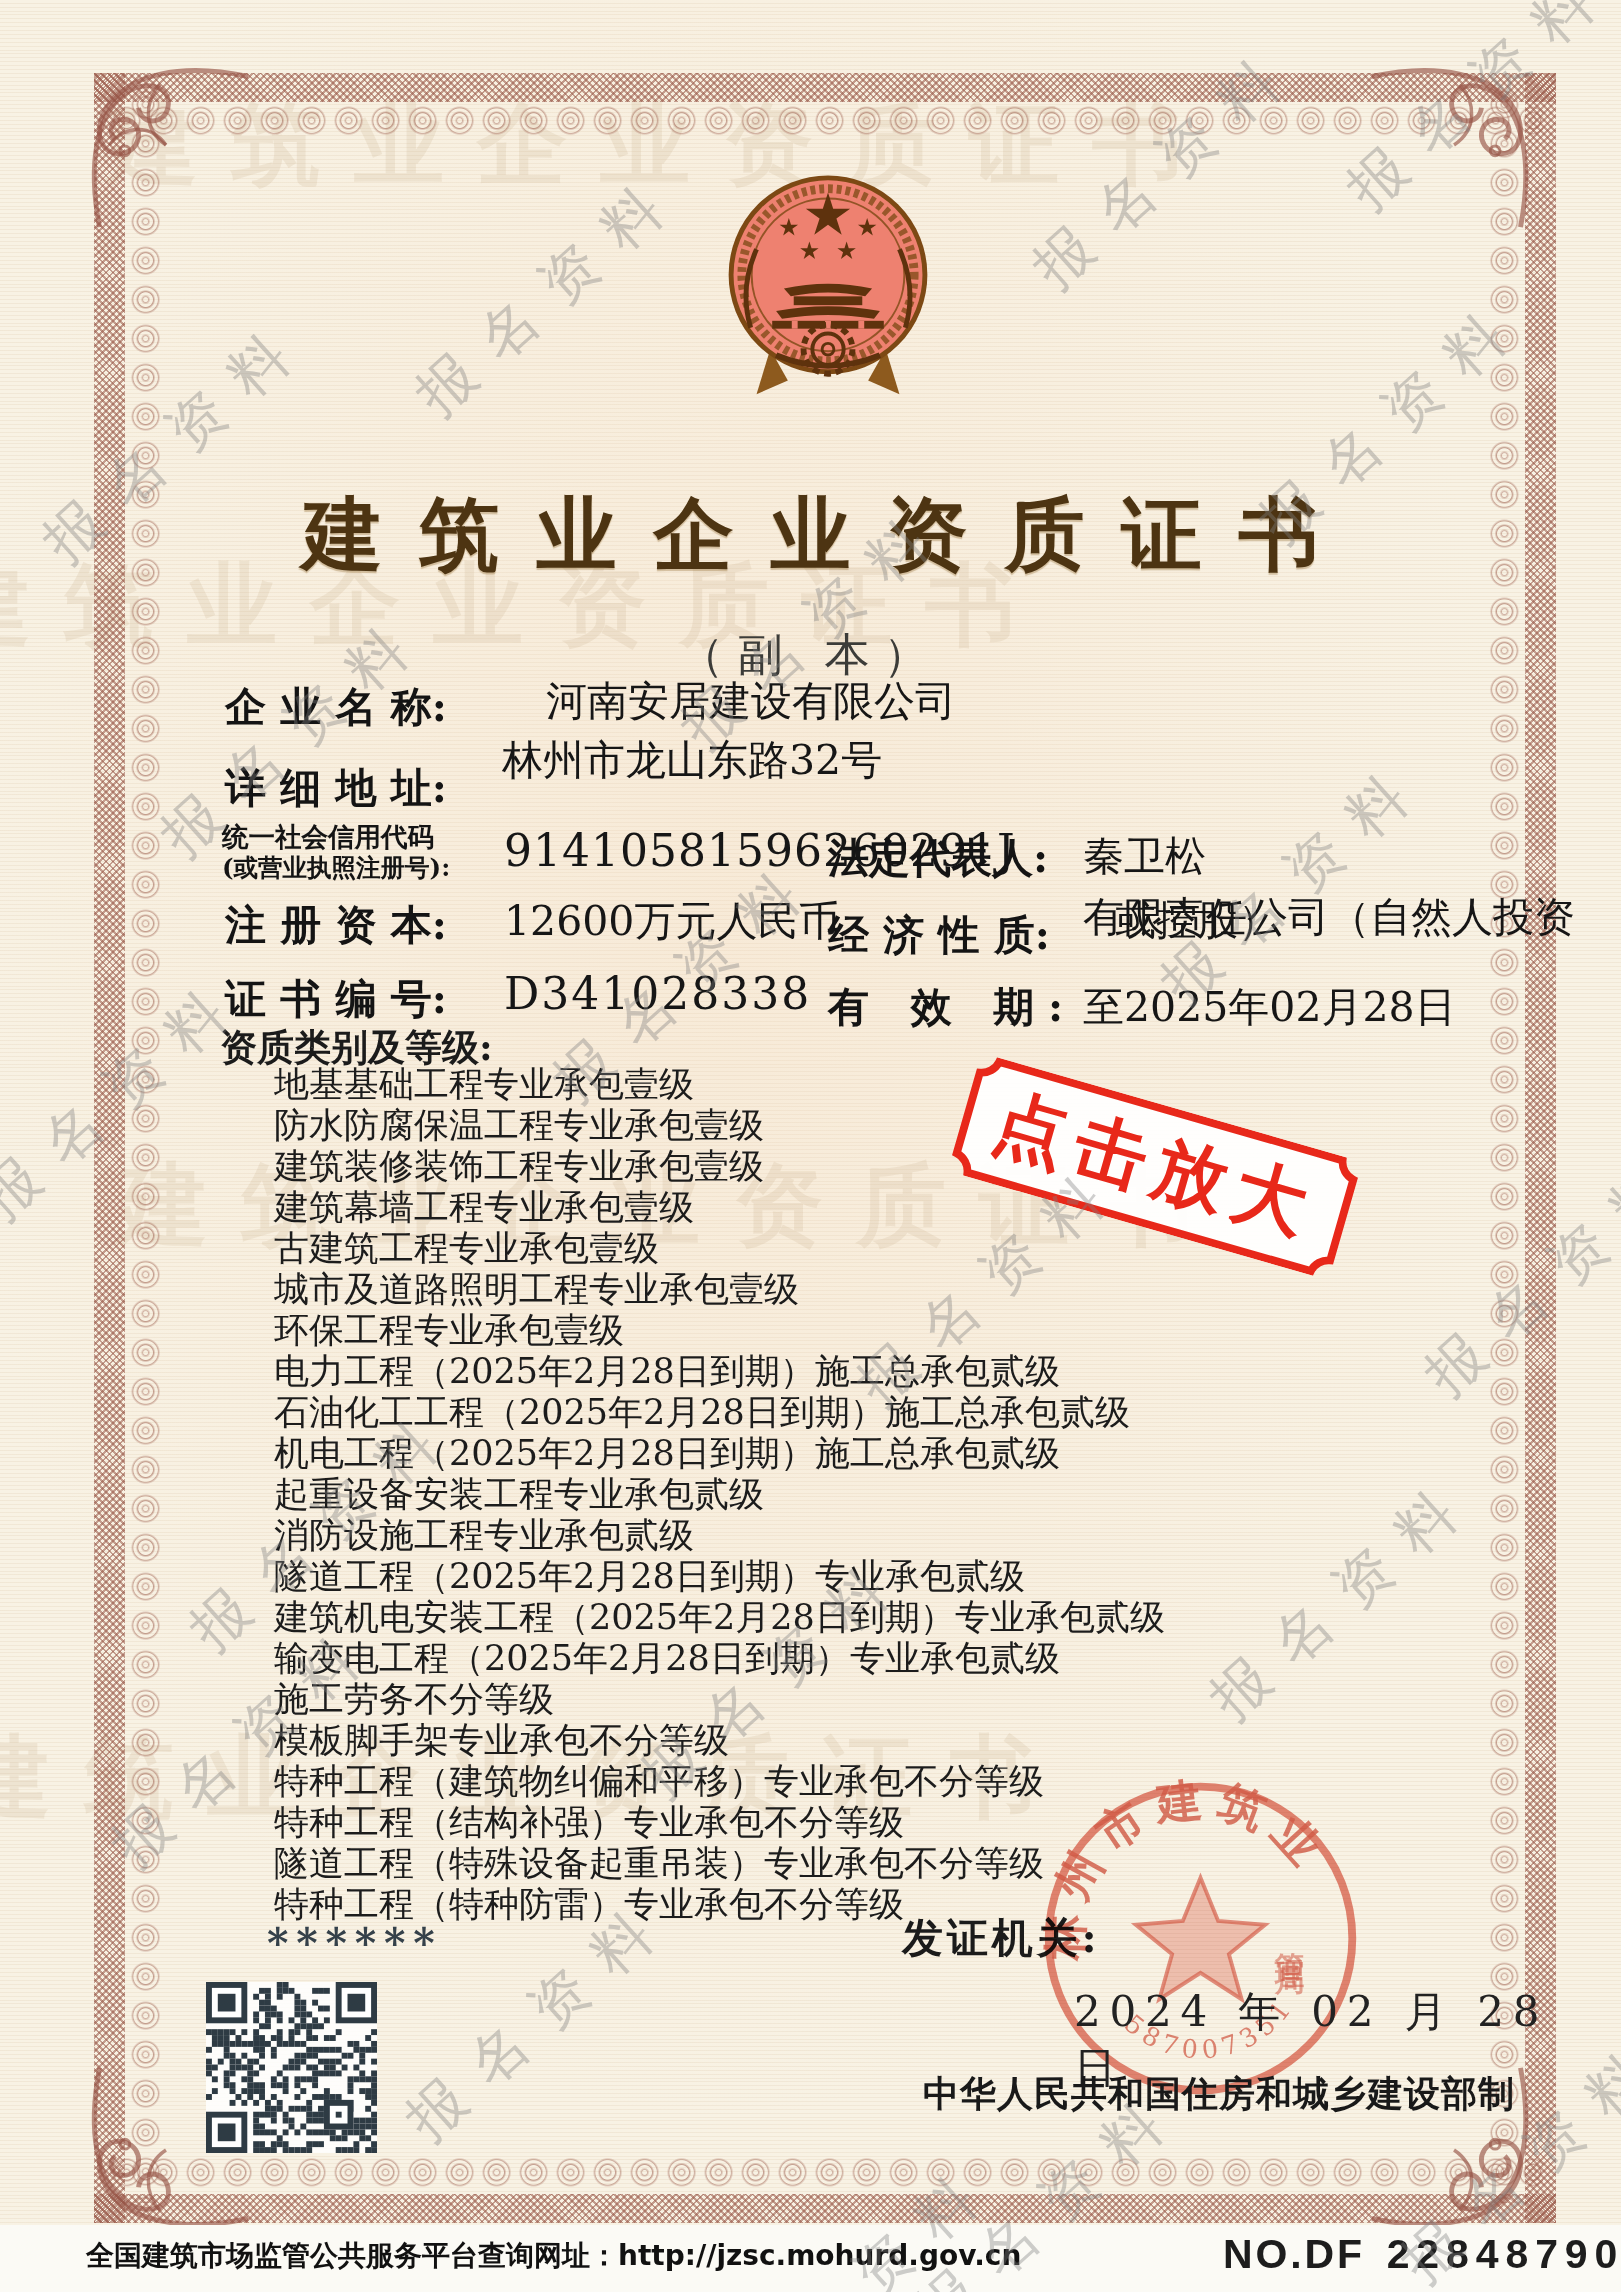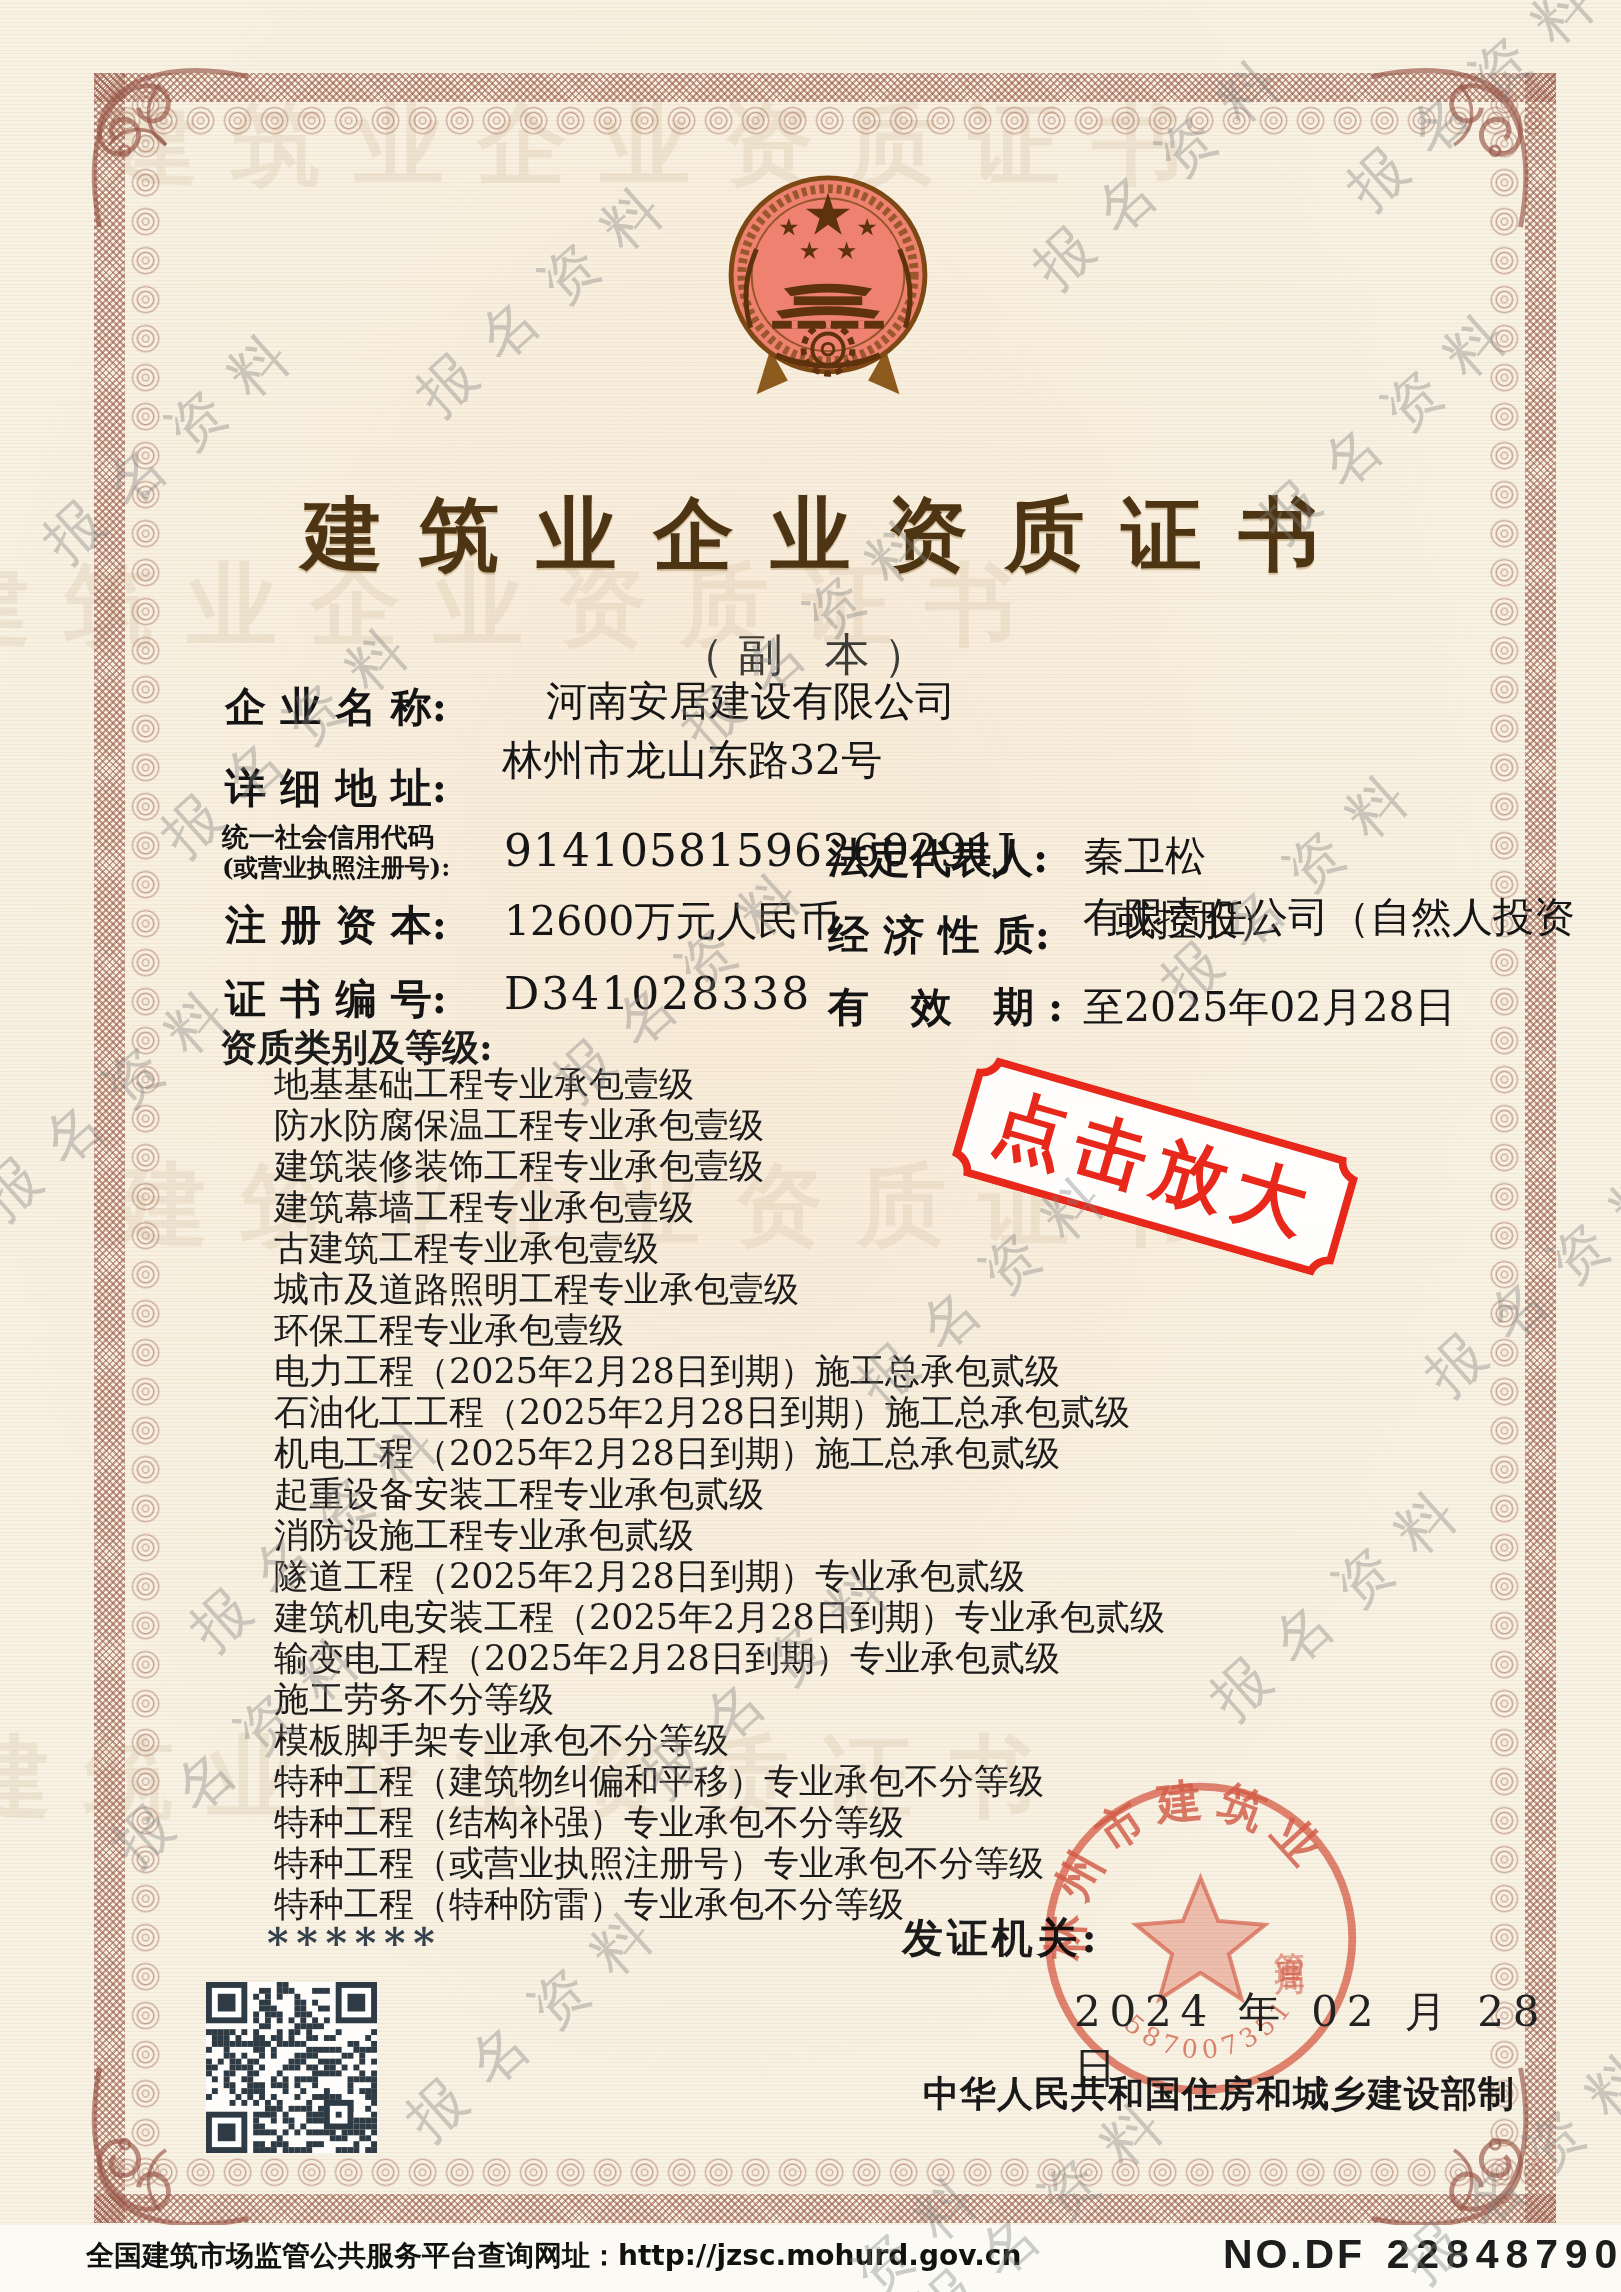--- a/index.html
+++ b/index.html
@@ -185,21 +185,21 @@
       <div class="qline">机电工程（2025年2月28日到期）施工总承包贰级</div>
       <div class="qline">起重设备安装工程专业承包贰级</div>
       <div class="qline">消防设施工程专业承包贰级</div>
       <div class="qline">隧道工程（2025年2月28日到期）专业承包贰级</div>
       <div class="qline">建筑机电安装工程（2025年2月28日到期）专业承包贰级</div>
       <div class="qline">输变电工程（2025年2月28日到期）专业承包贰级</div>
       <div class="qline">施工劳务不分等级</div>
       <div class="qline">模板脚手架专业承包不分等级</div>
       <div class="qline">特种工程（建筑物纠偏和平移）专业承包不分等级</div>
       <div class="qline">特种工程（结构补强）专业承包不分等级</div>
-      <div class="qline">特种工程（或营业执照注册号）专业承包不分等级</div>
+      <div class="qline">隧道工程（特殊设备起重吊装）专业承包不分等级</div>
       <div class="qline">特种工程（特种防雷）专业承包不分等级</div>
     </div>
 
   <div class="abs" id="asterisks">******</div>
   <div class="abs" id="issuer-label">发证机关:</div>
 
   <svg class="abs" id="qr" style="left:206px;top:1982px;" width="171" height="171" viewBox="0 0 174 174">
       <rect x="0" y="0" width="174" height="174" fill="rgba(255,255,255,.85)"></rect>
       <rect x="72" y="0" width="6" height="6" fill="#2e3b44"></rect>
       <rect x="78" y="0" width="6" height="6" fill="#2e3b44"></rect>

